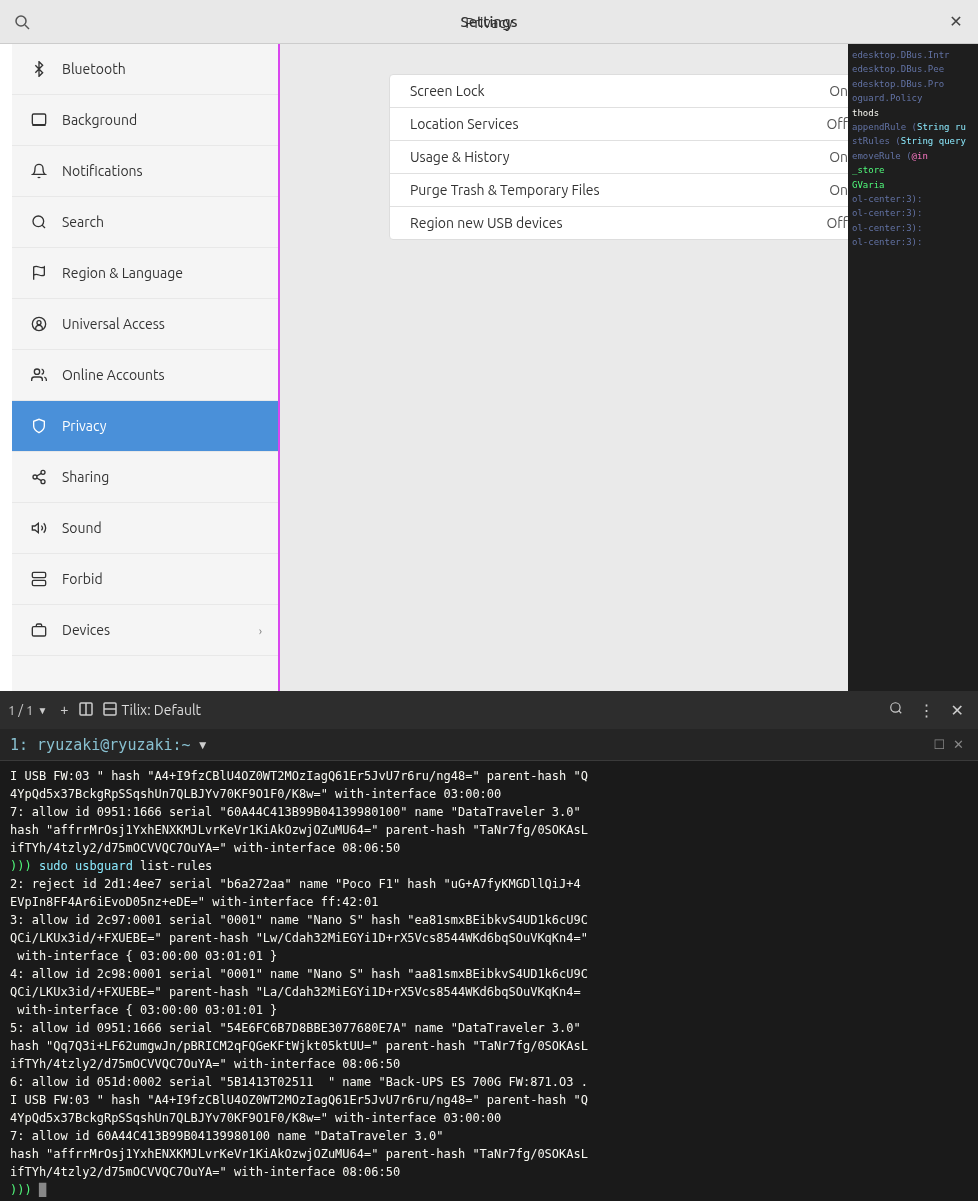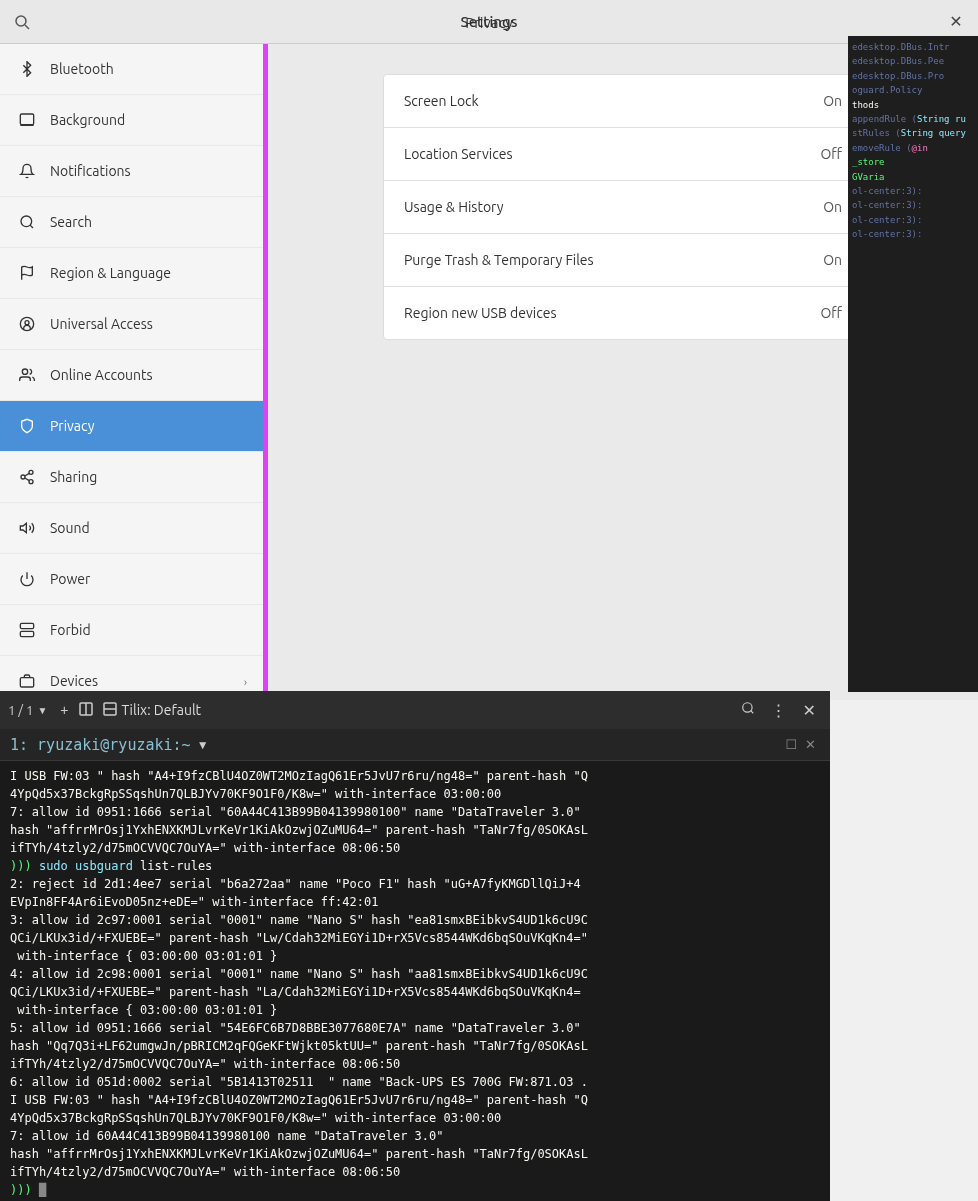--- a/index.html
+++ b/index.html
@@ -57,23 +57,24 @@
     .main-content {
       display: flex;
       flex: 1;
       overflow: hidden;
     }
 
     
     .sidebar {
       width: 268px;
       background: #f5f5f5;
-      border-right: 5px solid #d946ef;
+      border-right: 2px solid #d946ef;
       overflow-y: auto;
       flex-shrink: 0;
+      margin-left: 12px;
     }
     .sidebar-item {
       display: flex;
       align-items: center;
       padding: 14px 16px;
       cursor: pointer;
       border-bottom: 1px solid #e8e8e8;
       font-size: 14px;
       color: #333;
     }
@@ -111,36 +112,36 @@
     .privacy-list {
       width: 480px;
       background: #fff;
       border-radius: 4px;
       border: 1px solid #ddd;
       overflow: hidden;
     }
     .privacy-row {
       display: flex;
       align-items: center;
-      padding: 18px 20px;
+      padding: 8px 20px;
       border-bottom: 1px solid #e0e0e0;
       cursor: pointer;
       font-size: 14px;
       color: #333;
     }
     .privacy-row:last-child { border-bottom: none; }
     .privacy-row .row-label { flex: 1; }
     .privacy-row .row-value { font-size: 14px; color: #555; }
 
     
     .terminal-overlay {
       position: absolute;
       bottom: 0;
       left: 0;
-      width: 830px;
+      width: 978px;
       height: 510px;
       background: #fde047;
       display: flex;
       flex-direction: column;
       z-index: 10;
     }
 
     
     .terminal-titlebar {
       display: flex;
@@ -233,21 +234,21 @@
     }
 
     .t-green { color: #50fa7b; }
     .t-cyan { color: #8be9fd; }
     .t-white { color: #f8f8f2; }
     .t-gray { color: #888; }
 
     
     .right-log-panel {
       position: absolute;
-      top: 36px;
+      top: 44px;
       right: 0;
       width: 130px;
       height: 656px;
       background: #1e1e1e;
       color: #d4d4d4;
       font-family: monospace;
       font-size: 10px;
       overflow: hidden;
       z-index: 5;
       padding: 4px 4px;
@@ -375,29 +376,20 @@
         <span class="icon">
           <svg width="16" height="16" viewBox="0 0 24 24" fill="none" stroke="currentColor" stroke-width="2">
               <polygon points="11 5 6 9 2 9 2 15 6 15 11 19 11 5"></polygon>
               <path d="M19.07 4.93a10 10 0 0 1 0 14.14"></path>
               <path d="M15.54 8.46a5 5 0 0 1 0 7.07"></path>
             </svg>
         </span>
         <span>Sound</span>
       </div>
 
-      <div class="sidebar-item">
-        <span class="icon">
-          <svg width="16" height="16" viewBox="0 0 24 24" fill="none" stroke="currentColor" stroke-width="2">
-              <path d="M18.36 6.64a9 9 0 1 1-12.73 0"></path>
-              <line x1="12" y1="2" x2="12" y2="12"></line>
-            </svg>
-        </span>
-        <span>Power</span>
-      </div>
 
       <div class="sidebar-item">
         <span class="icon">
           <svg width="16" height="16" viewBox="0 0 24 24" fill="none" stroke="currentColor" stroke-width="2">
               <rect x="2" y="2" width="20" height="8" rx="2"></rect>
               <rect x="2" y="14" width="20" height="8" rx="2"></rect>
               <line x1="6" y1="6" x2="6.01" y2="6"></line>
               <line x1="6" y1="18" x2="6.01" y2="18"></line>
             </svg>
         </span>

